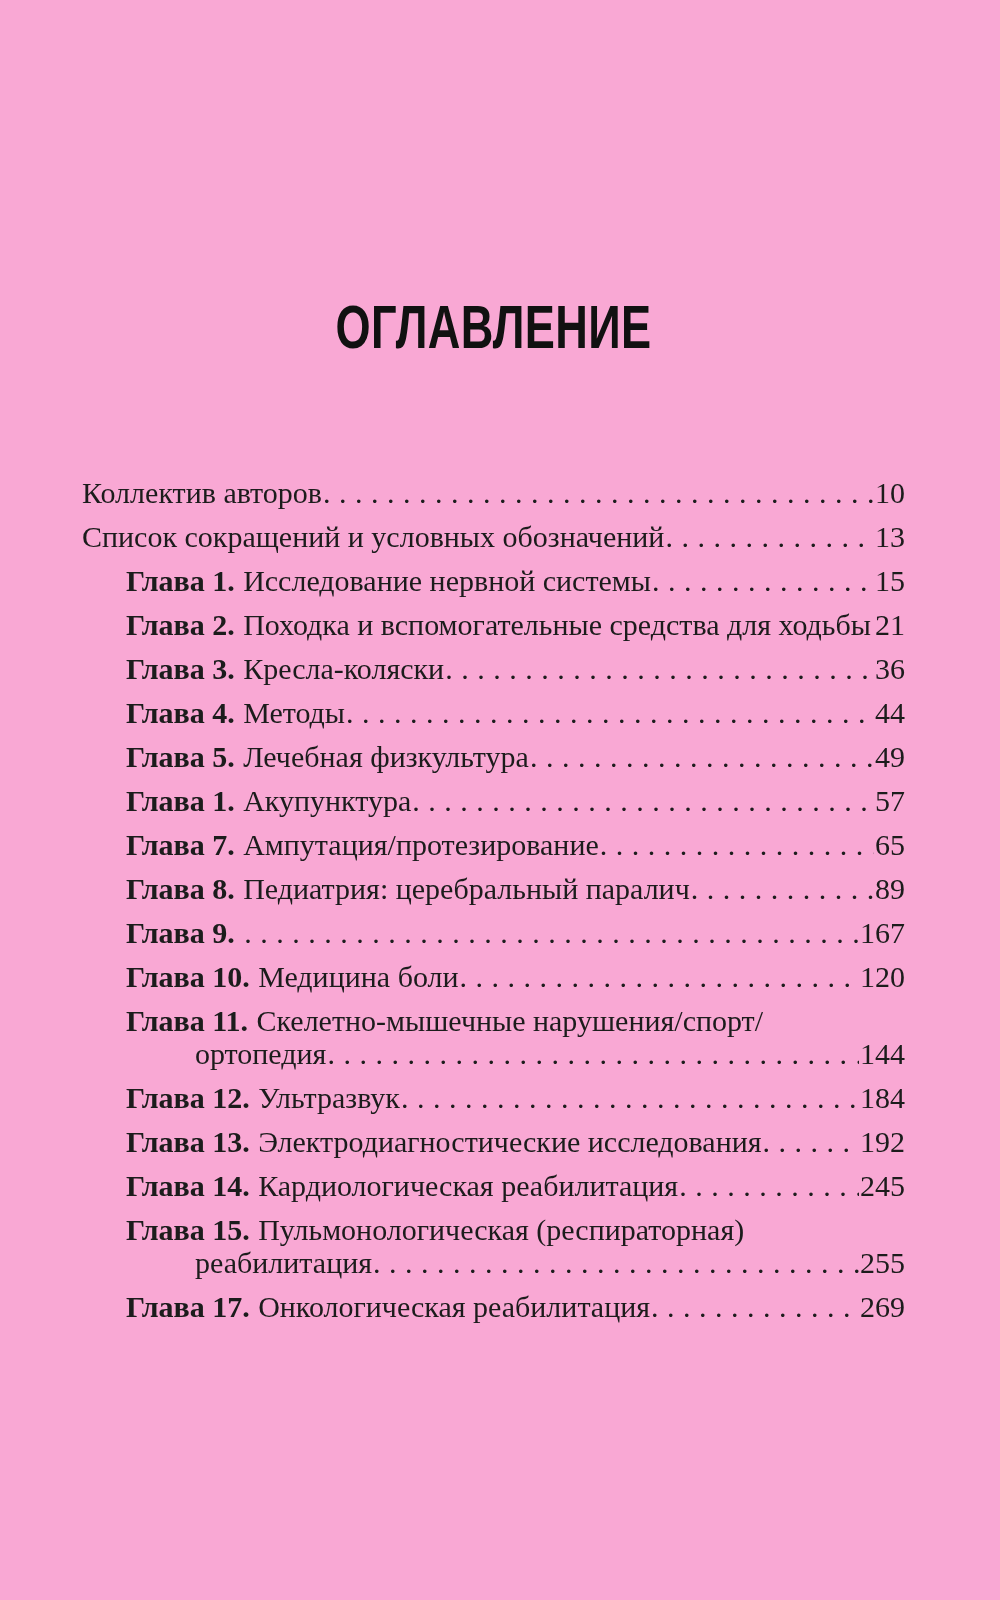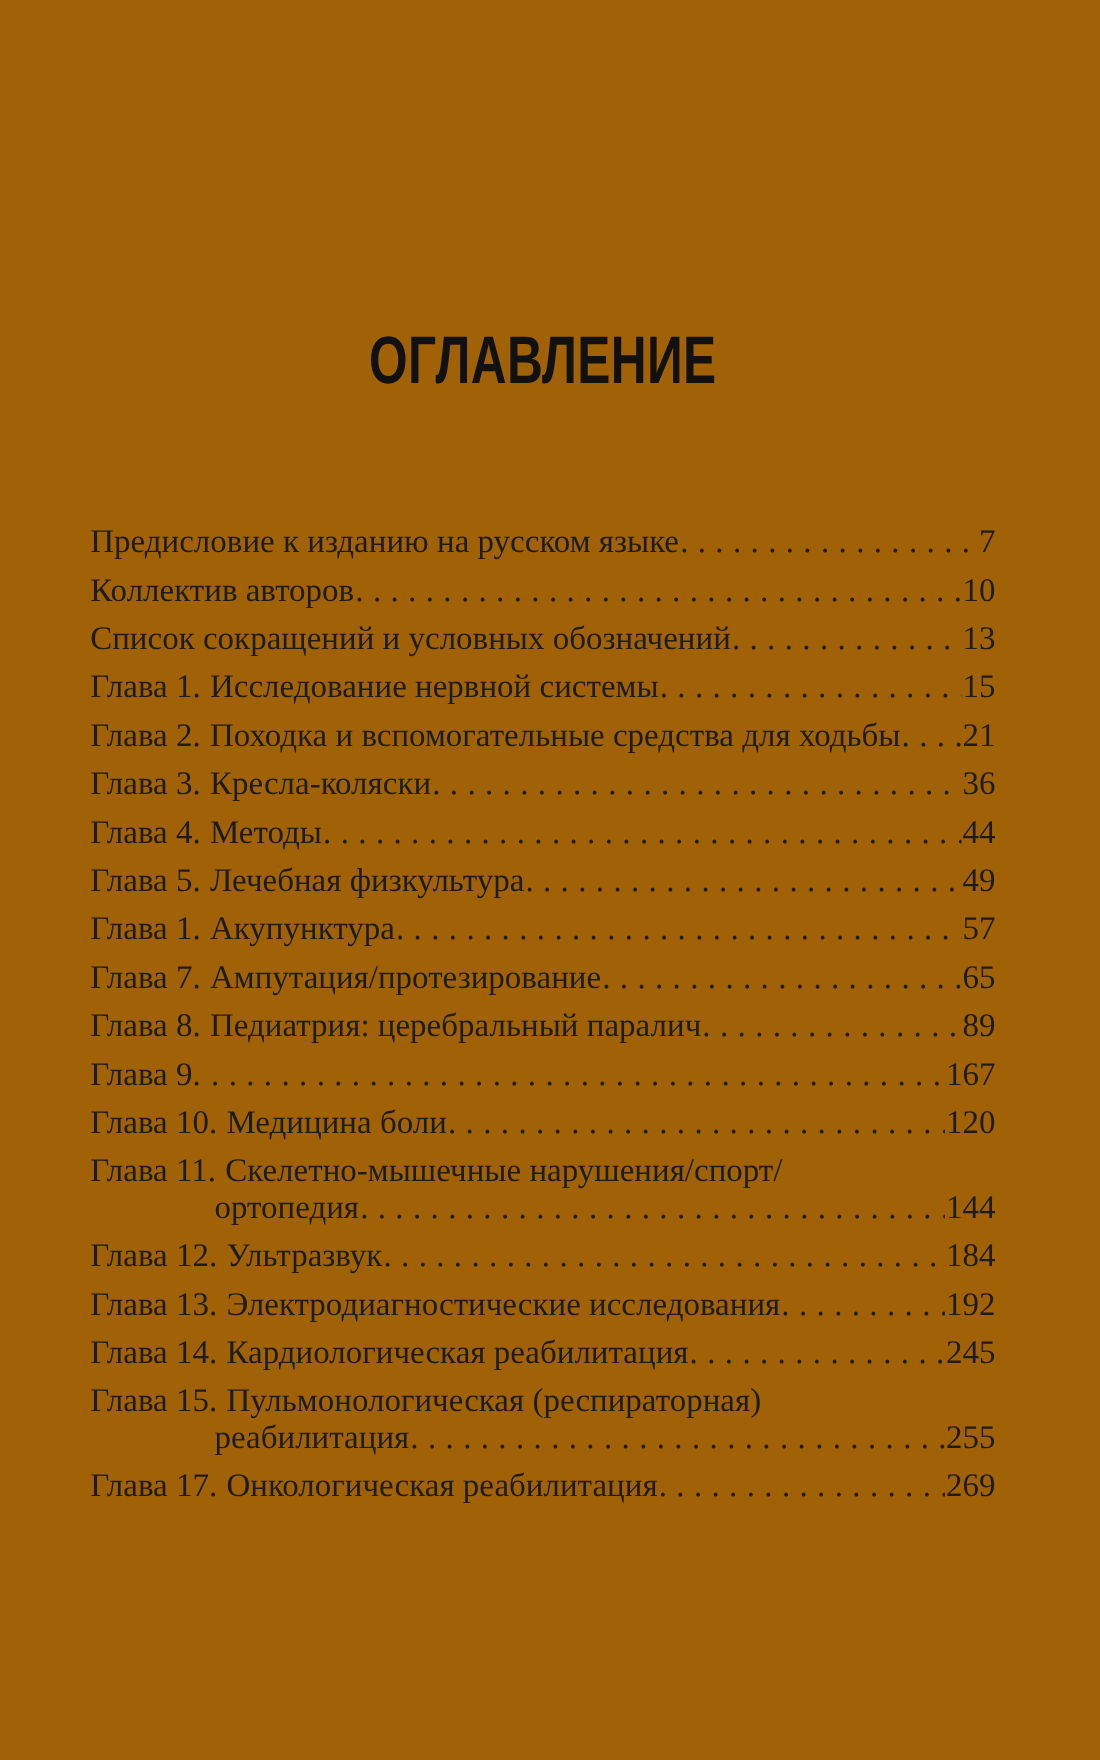--- a/index.html
+++ b/index.html
@@ -10,21 +10,21 @@
     position: relative;
     overflow: hidden;
     font-family: "Liberation Serif", serif;
     color: #1c1c1c;
   }
   .page {
     position: absolute;
     inset: 0;
     padding-left: 82px;
     padding-right: 95px;
-    background: #a16207;
+    background: #f9a8d4;
   }
   .doc-title-wrap {
     margin-top: 296px;
     margin-bottom: 118px;
     text-align: center;
   }
   .doc-title {
     display: inline-block;
     font-family: "Liberation Sans", sans-serif;
     font-weight: 700;
@@ -39,21 +39,21 @@
   .toc { width: 100%; }
   .entry { margin-bottom: 11px; }
   .line {
     display: flex;
     align-items: baseline;
     font-size: 30px;
     line-height: 33px;
     white-space: nowrap;
   }
   .line2 { padding-left: 113px; justify-content: flex-end; }
-  .lbl { font-weight: 400; margin-right: 0.28em; flex: none; }
+  .lbl { font-weight: 700; margin-right: 0.28em; flex: none; margin-left: 44px; }
   .txt { flex: none; }
   .dots {
     flex: 1 1 auto;
     min-width: 0;
     overflow: hidden;
     white-space: nowrap;
     margin-left: 1px;
     margin-right: 1px;
   }
   .dots::after {
@@ -65,27 +65,20 @@
 </head>
 <body>
 
 <div class="page">
   <div class="doc-title-wrap">
     <div class="doc-title">ОГЛАВЛЕНИЕ</div>
   </div>
   <div class="toc">
       <div class="entry">
         <div class="line">
-          <span class="txt">Предисловие к изданию на русском языке</span>
-          <span class="dots"></span>
-          <span class="pg">7</span>
-        </div>
-      </div>
-      <div class="entry">
-        <div class="line">
           <span class="txt">Коллектив авторов</span>
           <span class="dots"></span>
           <span class="pg">10</span>
         </div>
       </div>
       <div class="entry">
         <div class="line">
           <span class="txt">Список сокращений и условных обозначений</span>
           <span class="dots"></span>
           <span class="pg">13</span>

